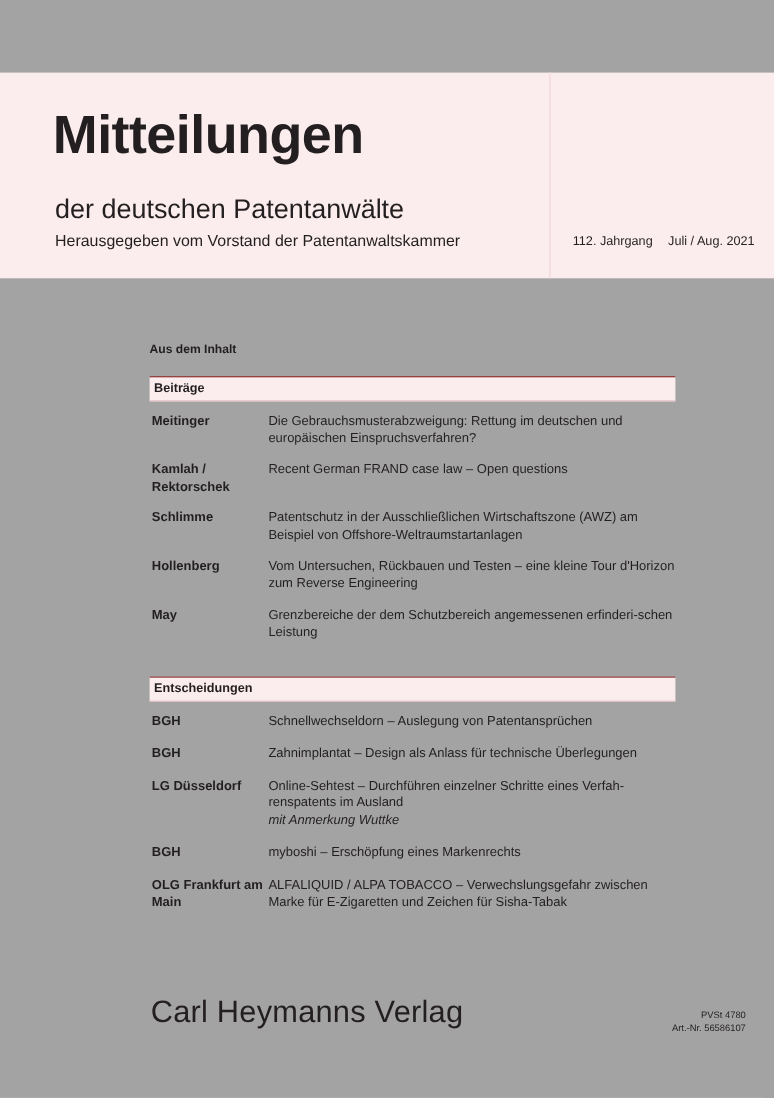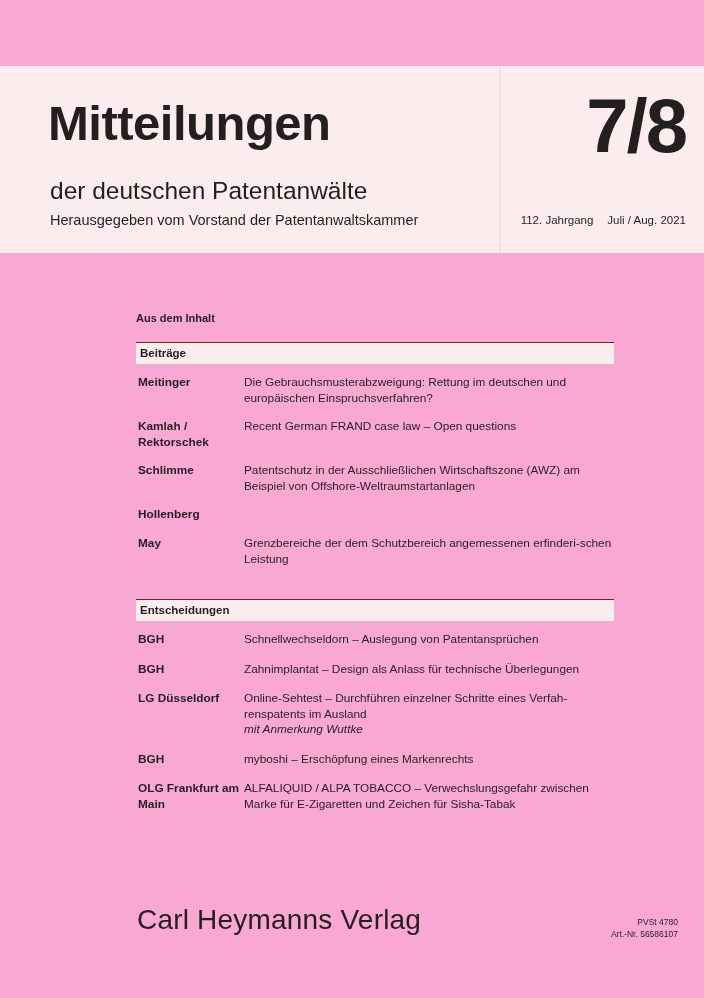--- a/index.html
+++ b/index.html
@@ -11,21 +11,21 @@
     height: 998px;
     background: #f6dfe2;
     font-family: "Liberation Sans", sans-serif;
     color: #231f20;
     overflow: hidden;
   }
   .page {
     position: relative;
     width: 704px;
     height: 998px;
-    background: #f9a8d4;
+    background: #a3a3a3;
   }
 
   
   .masthead {
     position: absolute;
     left: 0;
     top: 66px;
     width: 704px;
     height: 187px;
     background: #fbecee;
@@ -172,21 +172,20 @@
 
 <div class="page">
 
   <div class="masthead">
     <div class="masthead-left">
       <div class="journal-title">Mitteilungen</div>
       <div class="journal-sub1">der deutschen Patentanwälte</div>
       <div class="journal-sub2">Herausgegeben vom Vorstand der Patentanwaltskammer</div>
     </div>
     <div class="masthead-right">
-      <div class="issue-number">7/8</div>
       <div class="issue-meta">
         <span class="vol">112. Jahrgang</span><span>Juli / Aug. 2021</span>
       </div>
     </div>
   </div>
 
   <div class="contents">
     <div class="contents-heading">Aus dem Inhalt</div>
 
     <div class="section">
@@ -204,20 +203,21 @@
           <div class="entry-title">Recent German FRAND case law – Open questions</div>
         </div>
 
         <div class="entry">
           <div class="entry-author">Schlimme</div>
           <div class="entry-title">Patentschutz in der Ausschließlichen Wirtschaftszone (AWZ) am Beispiel von Offshore-Weltraumstartanlagen</div>
         </div>
 
         <div class="entry">
           <div class="entry-author">Hollenberg</div>
+          <div class="entry-title">Vom Untersuchen, Rückbauen und Testen – eine kleine Tour d'Horizon zum Reverse Engineering</div>
         </div>
 
         <div class="entry">
           <div class="entry-author">May</div>
           <div class="entry-title">Grenzbereiche der dem Schutzbereich angemessenen erfinderi-schen Leistung</div>
         </div>
 
       </div>
     </div>
 

